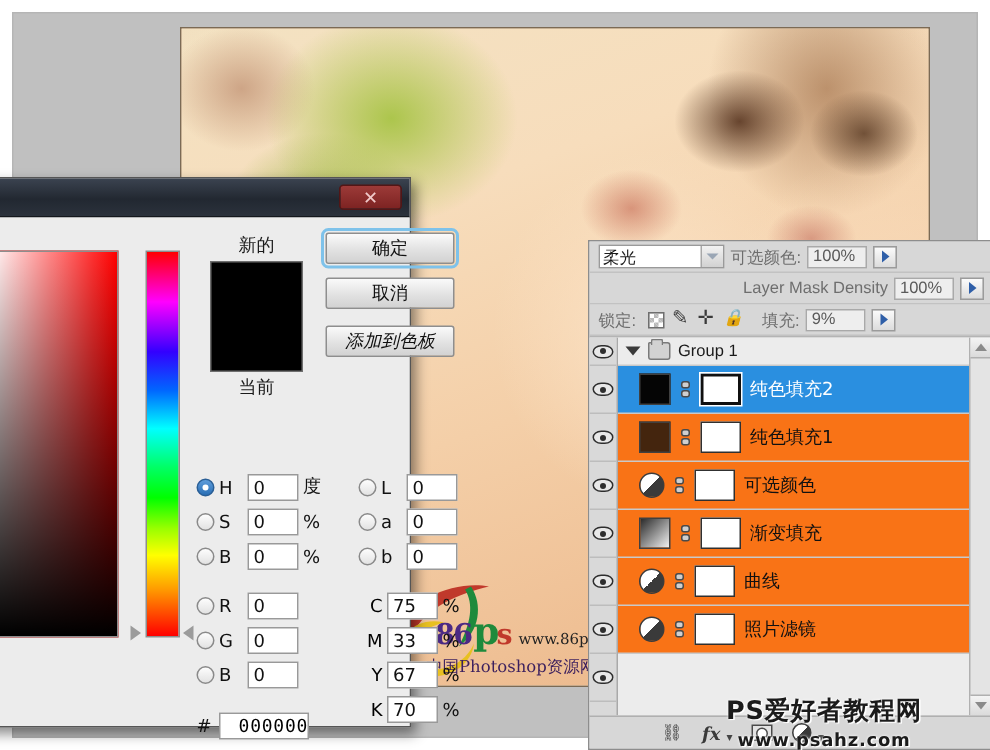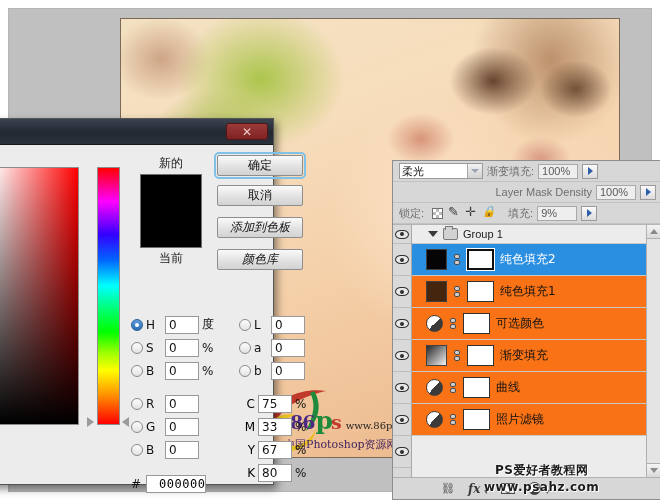--- a/index.html
+++ b/index.html
@@ -65,21 +65,21 @@
   .wm86 .url { font-family: "DejaVu Serif", serif; font-size: 10px; color: #222; margin-left: 4px; }
   .wm86 .cn { position: absolute; left: 22px; top: 52px; font-size: 11px; color: #3b1f5e; font-family: "DejaVu Serif", serif; white-space: nowrap; }
   
   .wm-psahz {
     position: absolute;
     left: 484px; top: 462px;
     text-align: center;
     pointer-events: none;
     z-index: 60;
   }
-  .wm-psahz .l1 { font-size: 12px; font-weight: bold; color: #1b1b1b; letter-spacing: .5px; text-shadow: 0 0 2px #fff, 1px 1px 0 #fff; font-family: "DejaVu Sans", sans-serif; }
+  .wm-psahz .l1 { font-size: 17px; font-weight: bold; color: #1b1b1b; letter-spacing: .5px; text-shadow: 0 0 2px #fff, 1px 1px 0 #fff; font-family: "DejaVu Sans", sans-serif; }
   .wm-psahz .l2 { font-size: 12px; font-weight: bold; color: #1b1b1b; letter-spacing: .5px; text-shadow: 0 0 2px #fff, 1px 1px 0 #fff; font-family: "DejaVu Sans", sans-serif; margin-top: 1px; }
 
   
   .layers-panel {
     position: absolute;
     left: 392px; top: 160px;
     width: 268px; height: 340px;
     background: #d7d7d7;
     border: 1px solid #8d8d8d;
     border-right: none;
@@ -162,21 +162,21 @@
     width: 14px; height: 9px;
     border: 1px solid #2e2e2e;
     border-radius: 50% / 60%;
     background: #e8e8e8;
     display: flex; align-items: center; justify-content: center;
   }
   .eye-ico::after { content: ""; width: 4px; height: 4px; border-radius: 50%; background: #2e2e2e; }
   .rows-col { flex: 1; overflow: hidden; background: #ececec; }
   .group-row {
     height: 19px; display: flex; align-items: center;
-    padding-left: 16px; gap: 5px;
+    padding-left: 5px; gap: 5px;
     background: #ececec;
     border-bottom: 1px solid #c9c9c9;
     font-size: 11px;
   }
   .tri-dn { width: 0; height: 0; border-left: 5px solid transparent; border-right: 5px solid transparent; border-top: 6px solid #3a3a3a; }
   .folder {
     width: 15px; height: 12px;
     background: #d2d2d2;
     border: 1px solid #7a7a7a;
     border-radius: 1px 2px 2px 2px;
@@ -366,21 +366,21 @@
 
   <div class="layers-panel">
 
     <div class="lp-row">
       <div class="blend-select">
         <span>柔光</span>
         <span class="caret-box">
             <i class="caret-dn"></i>
           </span>
       </div>
-      <span class="lbl-dim">渐变填充:</span>
+      <span class="lbl-dim">可选颜色:</span>
       <div class="numbox">100%</div>
       <div class="spin-btn">
           <i class="caret-rt"></i>
         </div>
     </div>
 
     <div class="lp-row" style="justify-content:flex-end;">
       <span class="lbl-dim">Layer Mask Density</span>
       <div class="numbox">100%</div>
       <div class="spin-btn">
@@ -535,21 +535,20 @@
       <div class="swatch-wrap">
         <div class="swatch-lbl">新的</div>
         <div class="swatch-new"></div>
         <div class="swatch-lbl swatch-cur-lbl">当前</div>
       </div>
 
       <div class="btn-col">
         <div class="cp-btn focus">确定</div>
         <div class="cp-btn">取消</div>
         <div class="cp-btn sp">添加到色板</div>
-        <div class="cp-btn sp">颜色库</div>
       </div>
 
       <div class="fields">
         <div class="col-a">
           <div class="fr">
             <span class="radio on"></span>
             <span class="fl">H</span>
             <span class="fin">0</span>
             <span class="fu">度</span>
           </div>
@@ -608,21 +607,21 @@
             <span class="fin">33</span>
             <span class="fu">%</span>
           </div>
           <div class="fr">
             <span class="cmyk-lbl">Y</span>
             <span class="fin">67</span>
             <span class="fu">%</span>
           </div>
           <div class="fr">
             <span class="cmyk-lbl">K</span>
-            <span class="fin">80</span>
+            <span class="fin">70</span>
             <span class="fu">%</span>
           </div>
         </div>
 
         <div class="hex-row">
           <span class="fl" style="width:auto">#</span>
           <span class="hex-in">000000</span>
         </div>
       </div>
     </div>

